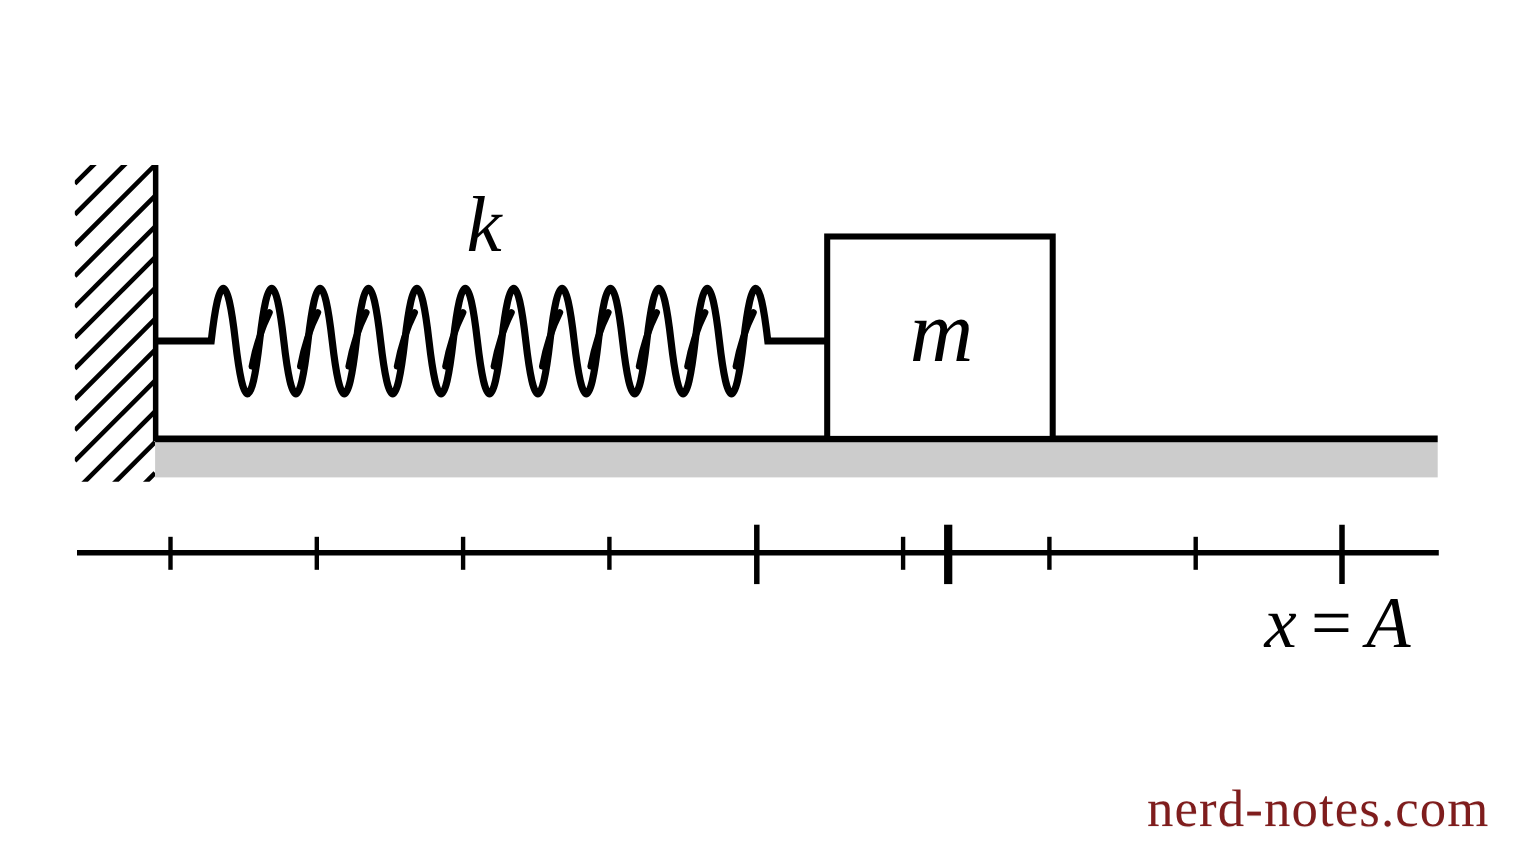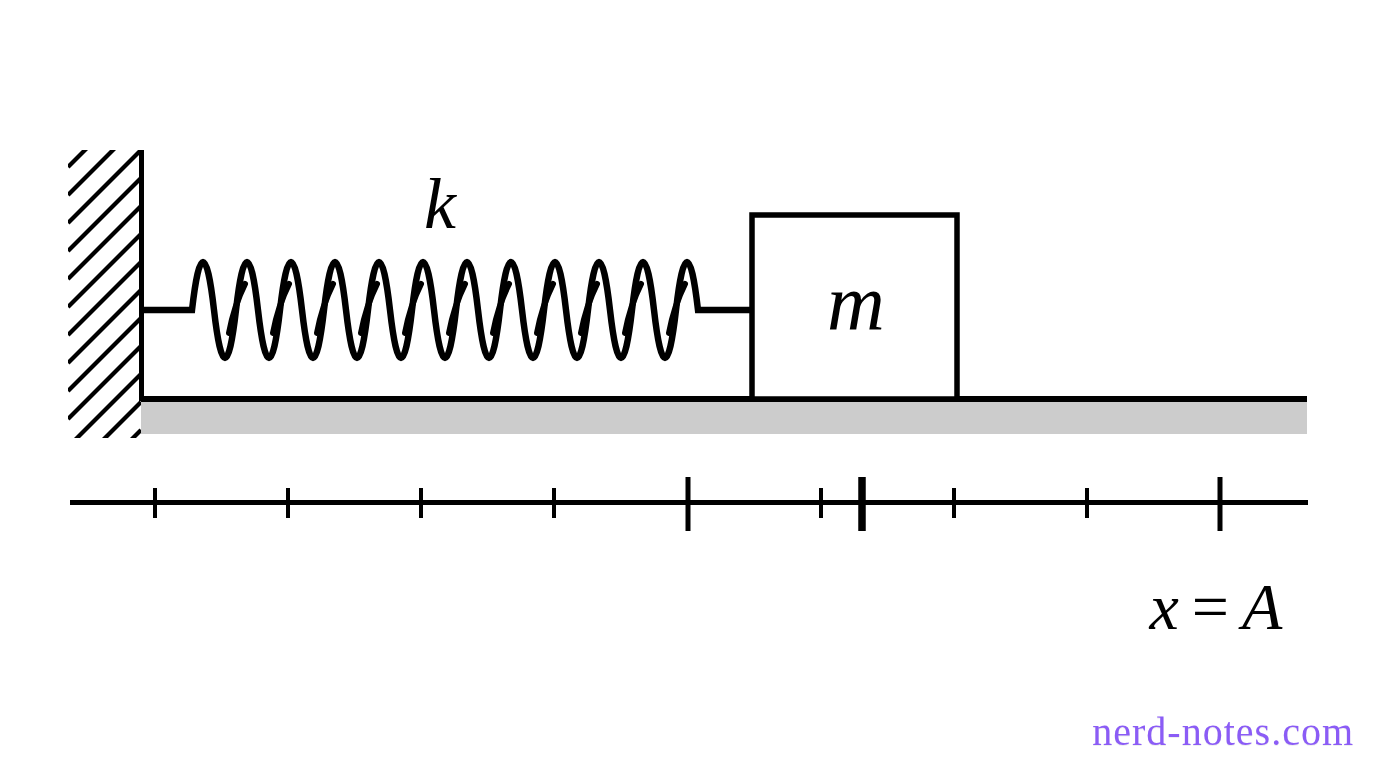--- a/index.html
+++ b/index.html
@@ -24,23 +24,23 @@
   .k-label   { font-size: 72px; transform: translateX(-50%); }
   .m-label   { font-size: 80px; transform: translateX(-50%); }
   .axis-label{ font-size: 66px; transform: translateX(-50%); }
   .axis-label .eq { margin: 0 13px; font-style: normal; }
   .axis-label .val { font-style: normal; }
   .axis-label .val.it { font-style: italic; }
   .watermark {
     position: absolute;
     right: 22px;
     top: 708px;
-    font-size: 40px;
+    font-size: 48px;
     font-family: "Liberation Serif", serif;
-    color: #8b5cf6;
+    color: #7f1d1d;
     text-shadow: 0 1px 0 #efefef;
     letter-spacing: 1px;
   }
 </style>
 </head>
 <body>
 
 <div class="stage">
 
   <svg id="diagram-svg" width="1376" height="768" viewBox="0 0 1376 768">
@@ -89,19 +89,19 @@
         <line x1="1087" x2="1087" y1="488" y2="518" stroke="#000000" stroke-width="4"></line>
         <line x1="1220" x2="1220" y1="477" y2="531" stroke="#000000" stroke-width="5"></line>
       </g>
   </svg>
 
   <div class="label k-label it" style="left:440px; top:168px;">k</div>
 
   <div class="label m-label it" style="left:856px; top:262px;">m</div>
 
 
-  <div class="label axis-label" style="left:1216px; top:574px;">
+  <div class="label axis-label" style="left:1216px; top:534px;">
     <span class="it">x</span><span class="eq">=</span><span class="val it">A</span>
   </div>
 
   <div class="watermark">nerd-notes.com</div>
 
 </div>
 
 </body></html>

